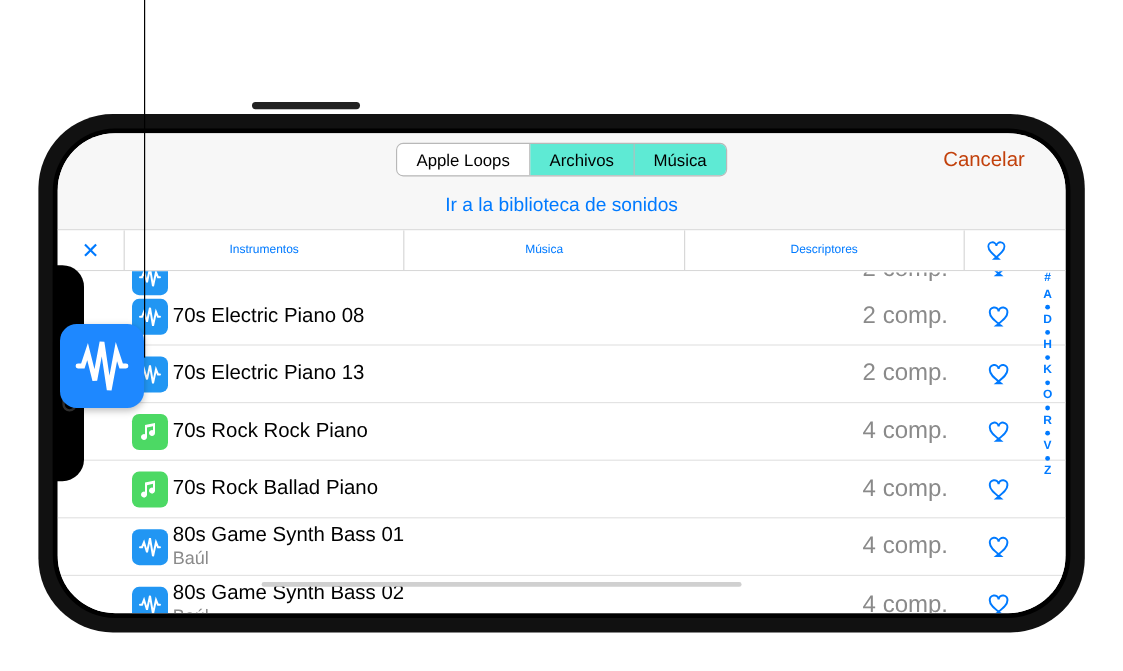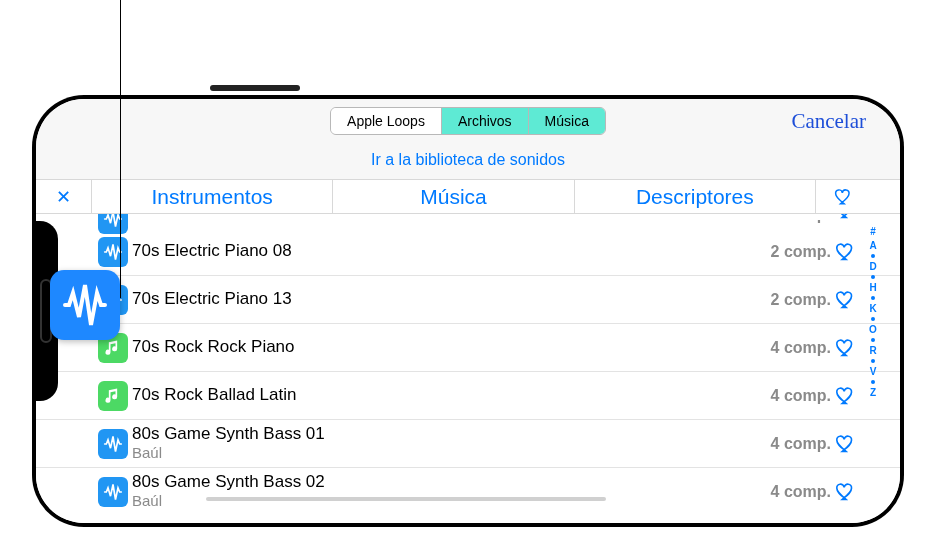--- a/index.html
+++ b/index.html
@@ -18,21 +18,21 @@
     background: #000;
     z-index: 200;
   }
   
   .phone {
     position: absolute;
     left: 32px; top: 95px;
     width: 872px; height: 432px;
     border-radius: 62px;
     background: #111;
-    padding: 0;
+    padding: 12px;
   }
   .phone-inner {
     width: 100%; height: 100%;
     background: #000;
     border-radius: 52px;
     position: relative;
     padding: 4px 4px;
   }
   .notch {
     position: absolute;
@@ -90,43 +90,42 @@
     color: #000;
     border-right: 1px solid #b8b8b8;
     background: #5eead4;
   }
   .seg-item:last-child { border-right: none; }
   .seg-item.active { background: #fff; font-weight: 500; }
   .cancel {
     position: absolute;
     right: 34px; top: 0; bottom: 0;
     display: flex; align-items: center;
-    color: #1d4ed8;
-    font-size: 21px;
-    font-family: Liberation Serif, serif;
+    color: #c2410c;
+    font-size: 17px;
   }
   .sound-lib {
     text-align: center;
     color: #007aff;
     font-size: 16px;
     padding: 8px 0 10px;
     background: #f7f7f7;
     border-bottom: 1px solid #d8d8d8;
   }
   
   .filters {
     display: flex;
     height: 34px;
     background: #fff;
     border-bottom: 1px solid #d8d8d8;
     align-items: stretch;
   }
   .filter-cell {
     display: flex; align-items: center; justify-content: center;
-    color: #007aff; font-size: 21px;
+    color: #007aff; font-size: 10px;
     border-right: 1px solid #d8d8d8;
   }
   .filter-close { width: 56px; font-size: 18px; }
   .filter-col { flex: 1; }
   .filter-heart { width: 56px; border-right: none; }
   .filter-right-gap { width: 28px; border-right:none; }
   
   .list {
     flex: 1;
     background: #fff;
@@ -159,24 +158,23 @@
     font-size: 17px;
     color: #000;
     flex: 1;
     line-height: 1.1;
   }
   .row-sub {
     font-size: 15px; color: #8a8a8a;
   }
   .row-comp {
     color: #8a8a8a;
-    font-size: 16px;
-    margin-right: 1px;
+    font-size: 20px;
+    margin-right: 30px;
     white-space: nowrap;
-    font-weight: bold;
   }
   .row-heart {
     width: 28px; height: 28px;
     display: flex; align-items: center; justify-content: center;
   }
   .row-heart svg { width: 22px; height: 22px; stroke:#007aff; fill:none; stroke-width:1.6; }
   
   .drag-icon {
     position: absolute;
     left: 50px; top: 270px;
@@ -311,21 +309,21 @@
               </svg>
             </div>
         </div>
 
         <div class="row">
           <div class="row-icon green">
               <svg viewBox="0 0 24 24">
                 <path class="note" d="M9 17a3 3 0 1 1-2-2.8V5l10-2v10a3 3 0 1 1-2-2.8V6.2L9 7.6V17z"></path>
               </svg>
             </div>
-          <div class="row-title"><span>70s Rock Ballad Latin</span></div>
+          <div class="row-title"><span>70s Rock Ballad Piano</span></div>
           <div class="row-comp">4 comp.</div>
           <div class="row-heart">
               <svg viewBox="0 0 24 24">
                 <path class="heart-path" d="M12 20 C 6 15 2 12 2 8 a4 4 0 0 1 8-1 a4 4 0 0 1 8 1 c0 4 -4 7 -10 12z"></path>
               </svg>
             </div>
         </div>
 
         <div class="row">
           <div class="row-icon blue">

